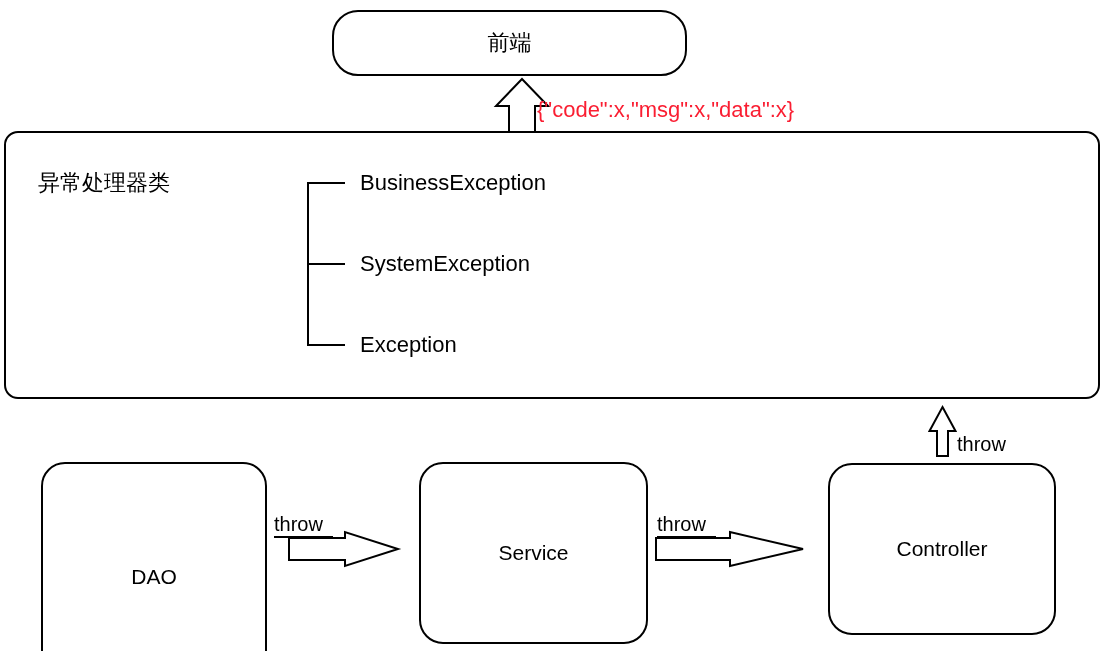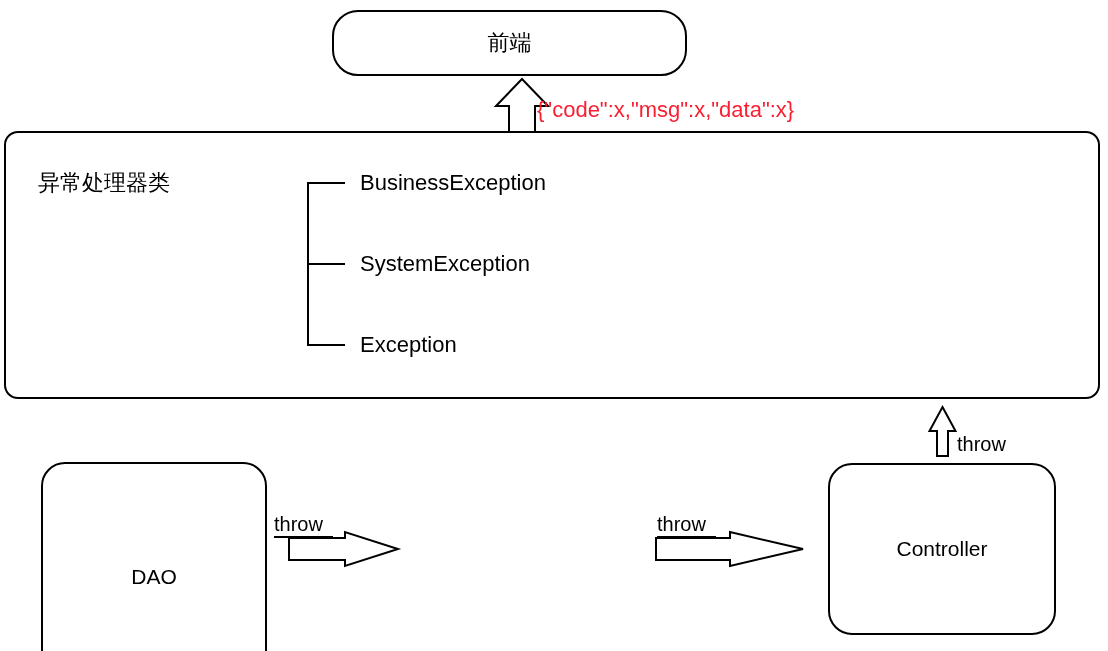--- a/index.html
+++ b/index.html
@@ -137,20 +137,23 @@
     <div class="tree-tick tick-2"></div>
 
     <div class="exception-label exc-0">BusinessException</div>
     <div class="exception-label exc-1">SystemException</div>
     <div class="exception-label exc-2">Exception</div>
   </div>
 
   <div class="layer-box dao-box">
     <span>DAO</span>
   </div>
+  <div class="layer-box service-box">
+    <span>Service</span>
+  </div>
   <div class="layer-box controller-box">
     <span>Controller</span>
   </div>
 
   <div class="throw-label throw-underlined throw-1">throw</div>
   <svg class="arrow-svg h-arrow-1" viewBox="0 0 112 38" preserveAspectRatio="none">
     <polygon points="1,9 57,9 57,3 110,20 57,37 57,31 1,31"></polygon>
   </svg>
 
   <div class="throw-label throw-underlined throw-2">throw</div>

